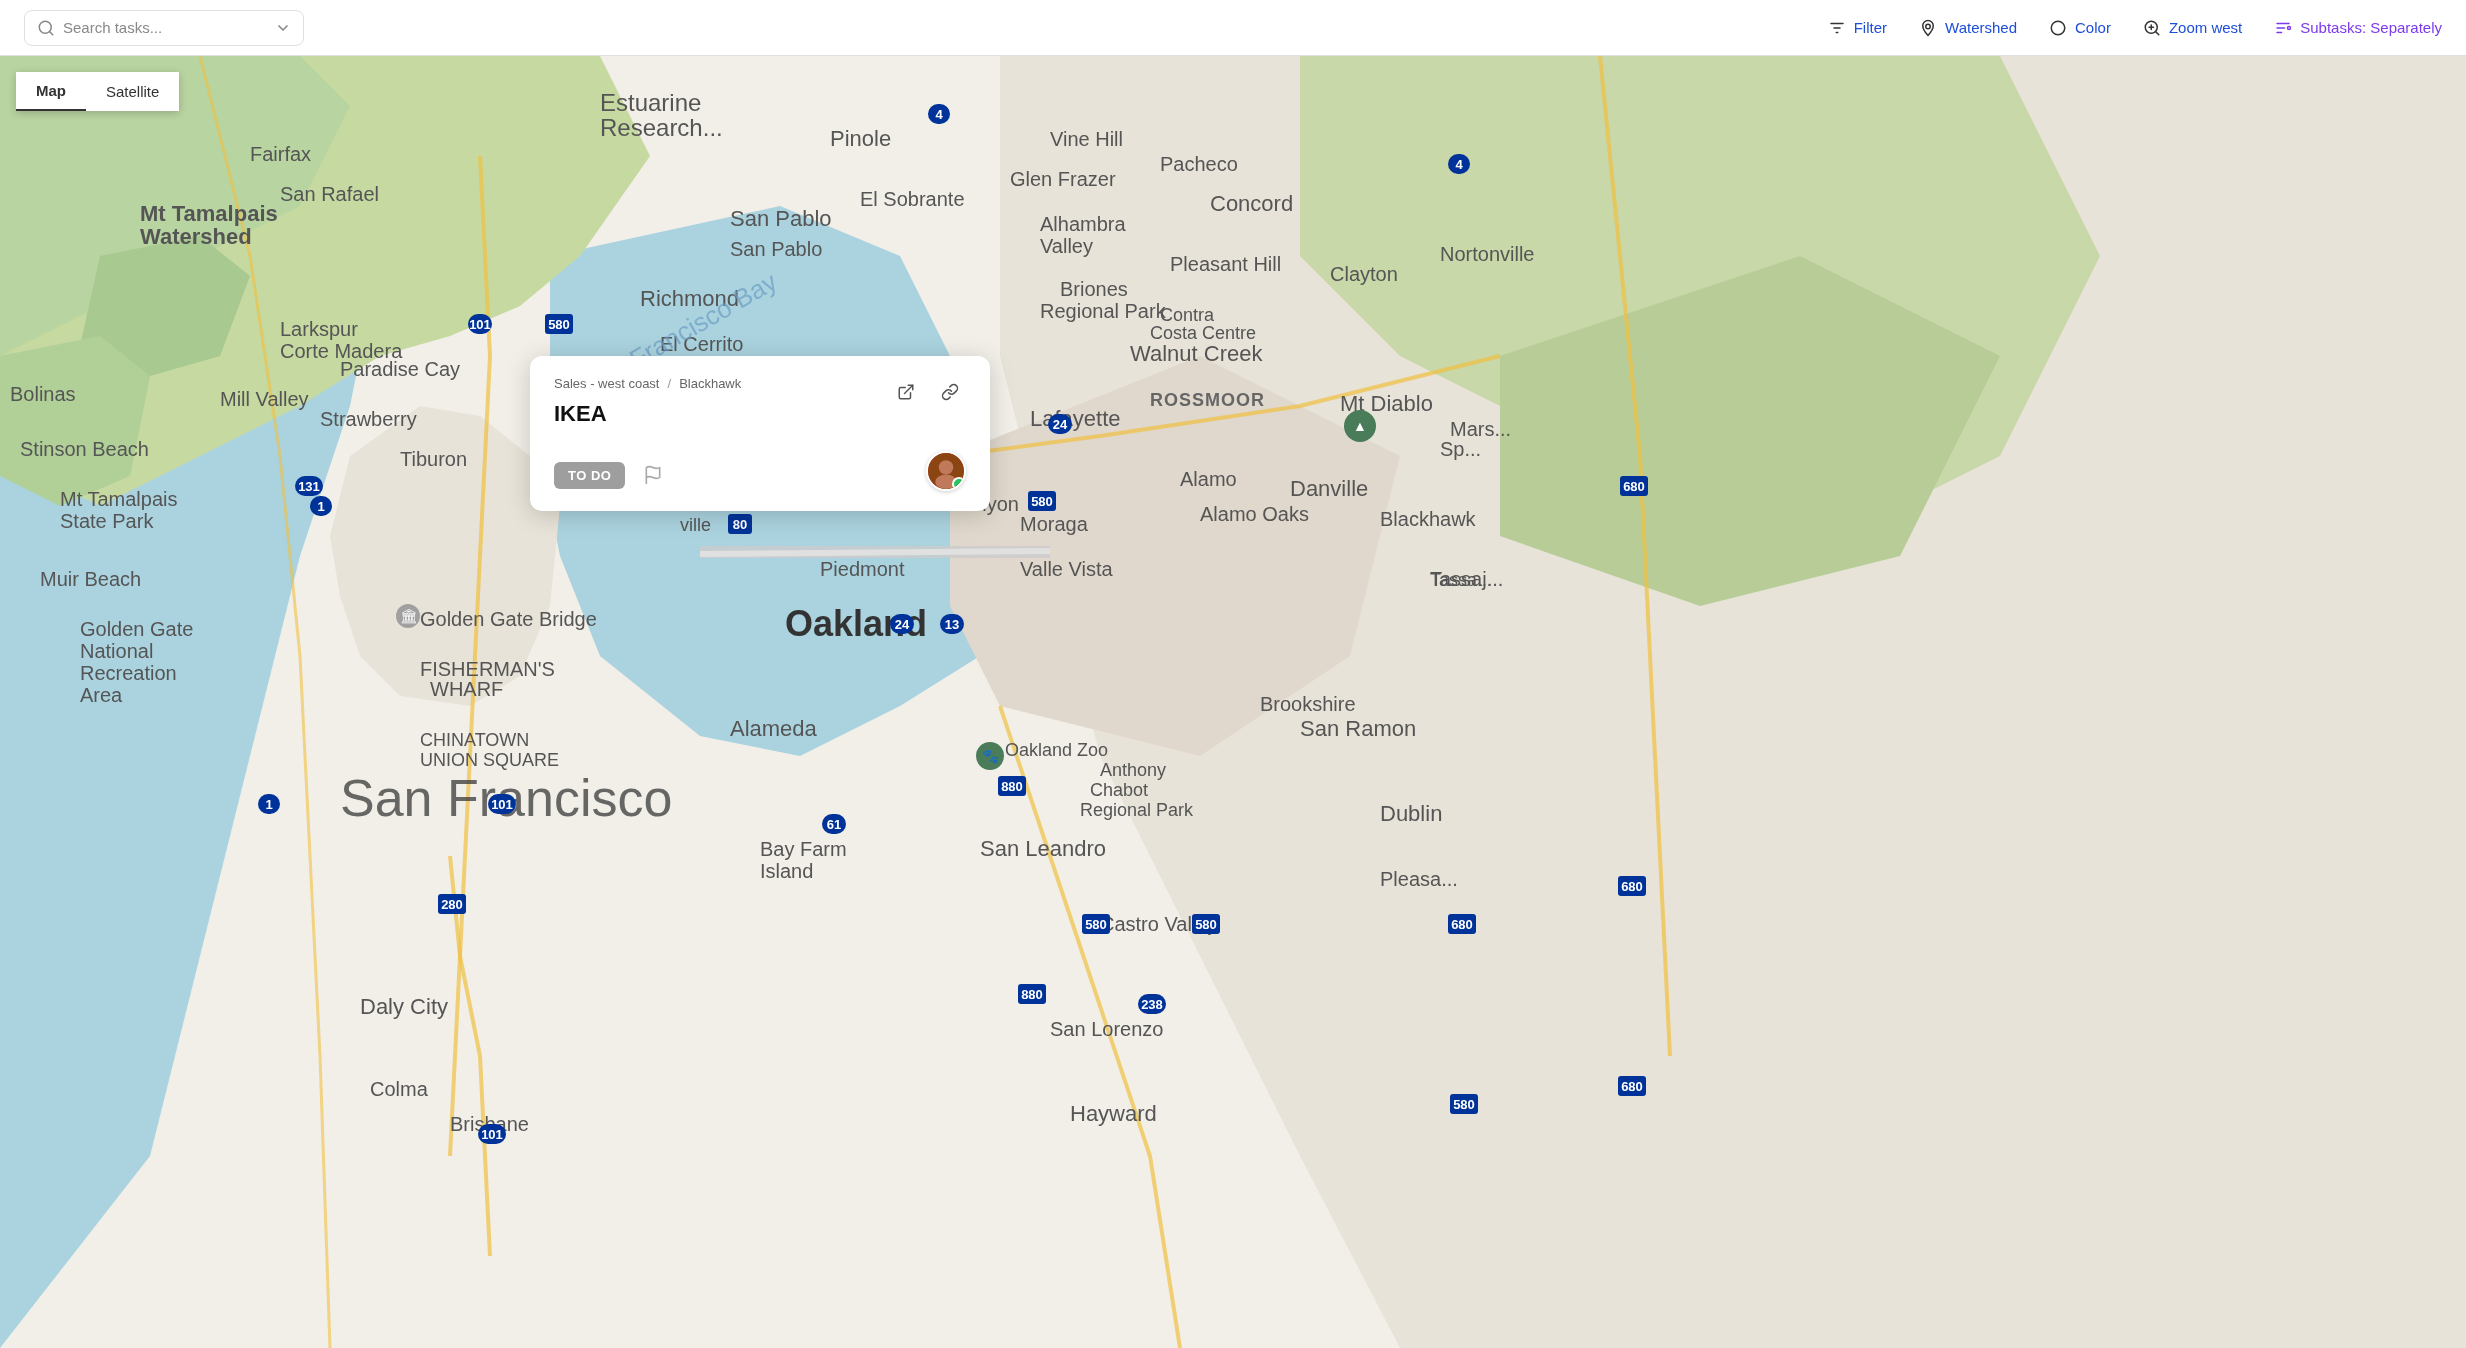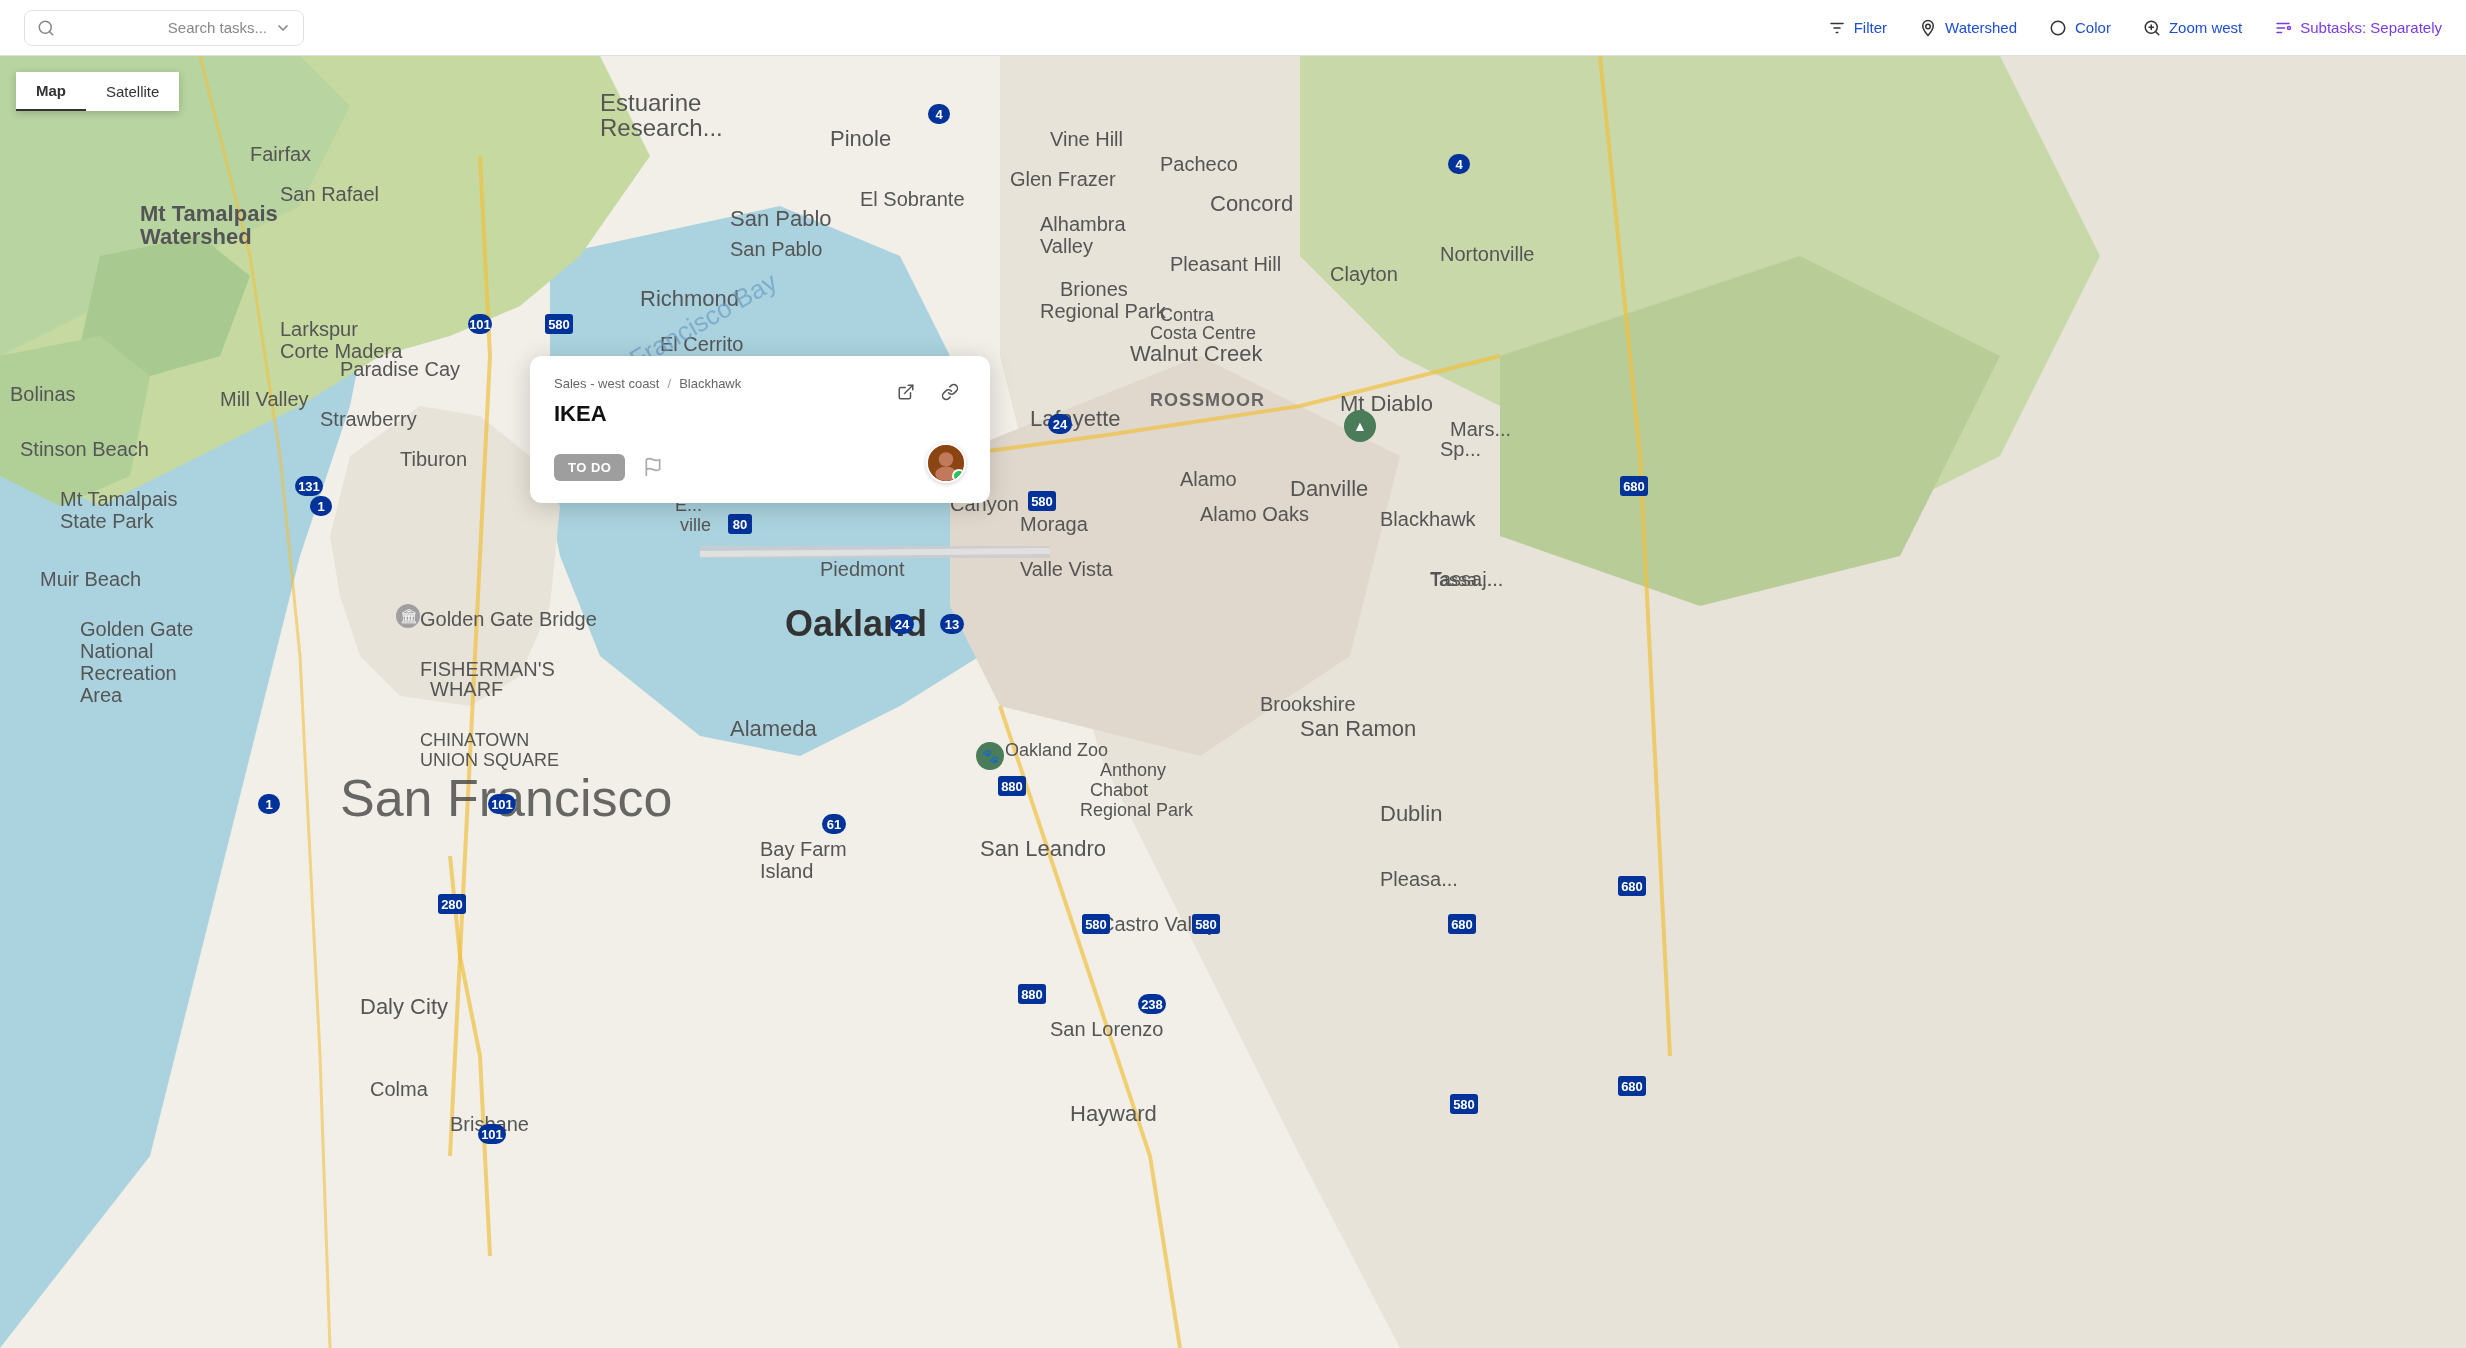--- a/index.html
+++ b/index.html
@@ -10,21 +10,20 @@
       position: absolute;
       top: 0; left: 0; right: 0;
       height: 56px;
       background: #fff;
       display: flex;
       align-items: center;
       padding: 0 24px;
       z-index: 100;
       border-bottom: 1px solid #e0e0e0;
       gap: 0;
-      text-align: right;
     }
     .search-container {
       display: flex;
       align-items: center;
       gap: 8px;
       flex: 0 0 280px;
       border: 1px solid #e0e0e0;
       border-radius: 8px;
       padding: 8px 12px;
       cursor: pointer;
@@ -113,21 +112,21 @@
       gap: 8px;
       margin-bottom: 10px;
       font-size: 13px;
       color: #666;
     }
     .popup-breadcrumb-sep { color: #999; }
     .popup-title {
       font-size: 22px;
       font-weight: 700;
       color: #111;
-      margin-bottom: 16px;
+      margin-bottom: 24px;
     }
     .popup-actions-row {
       display: flex;
       align-items: flex-end;
       justify-content: space-between;
     }
     .popup-left-actions {
       display: flex;
       align-items: center;
       gap: 12px;

